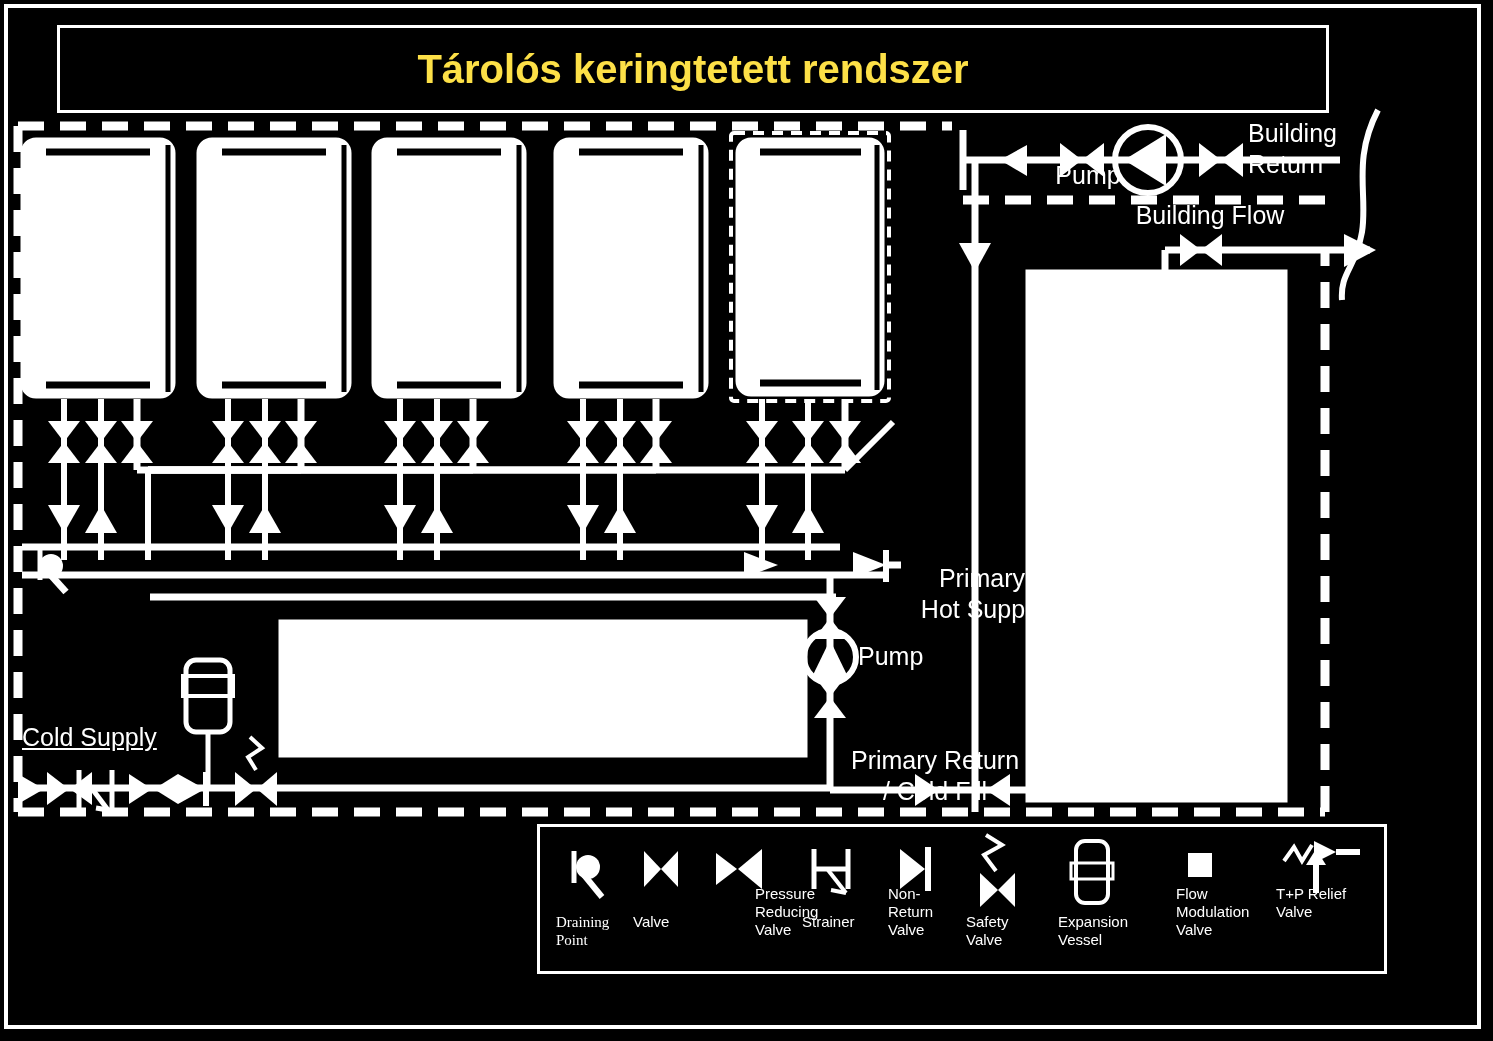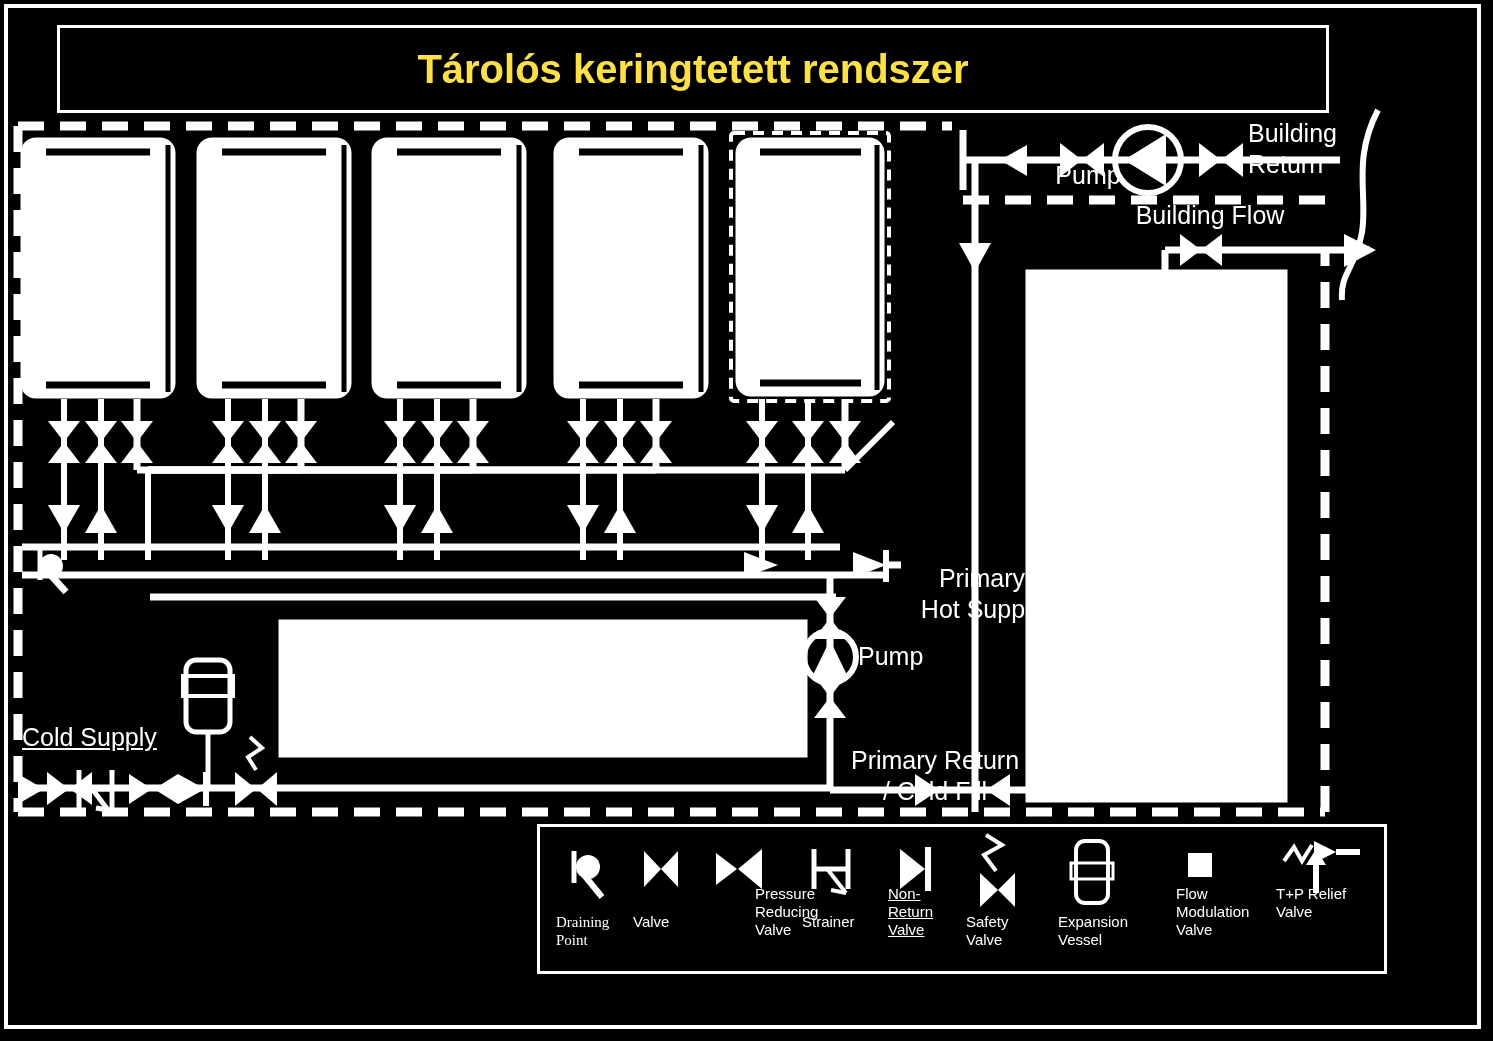--- a/index.html
+++ b/index.html
@@ -397,21 +397,21 @@
       <path d="M8,24 L42,24" stroke="#fff" stroke-width="5" fill="none"></path>
       <path d="M22,25 L40,48" stroke="#fff" stroke-width="4" fill="none"></path>
       <path d="M40,48 L25,45" stroke="#fff" stroke-width="4" fill="none"></path>
     </svg>
     <div class="lg-item" style="left:262px;top:86px;width:80px;">Strainer</div>
 
     <svg class="lg-ico" style="left:352px;top:18px;" width="50" height="60" viewBox="0 0 50 60">
       <polygon points="8,4 8,44 33,24" fill="#fff"></polygon>
       <path d="M36,2 L36,46" stroke="#fff" stroke-width="6"></path>
     </svg>
-    <div class="lg-item" style="left:348px;top:58px;width:62px;text-decoration:underline;">Non-
+    <div class="lg-item" style="left:348px;top:58px;width:62px;">Non-
 Return
 Valve</div>
 
     <svg class="lg-ico" style="left:430px;top:6px;" width="56" height="78" viewBox="0 0 56 78">
       <path d="M26,38 L14,22 L32,12 L16,2" stroke="#fff" stroke-width="4" fill="none"></path>
       <polygon points="10,40 10,74 28,57" fill="#fff"></polygon>
       <polygon points="45,40 45,74 28,57" fill="#fff"></polygon>
     </svg>
     <div class="lg-item" style="left:426px;top:86px;width:66px;">Safety
 Valve</div>

